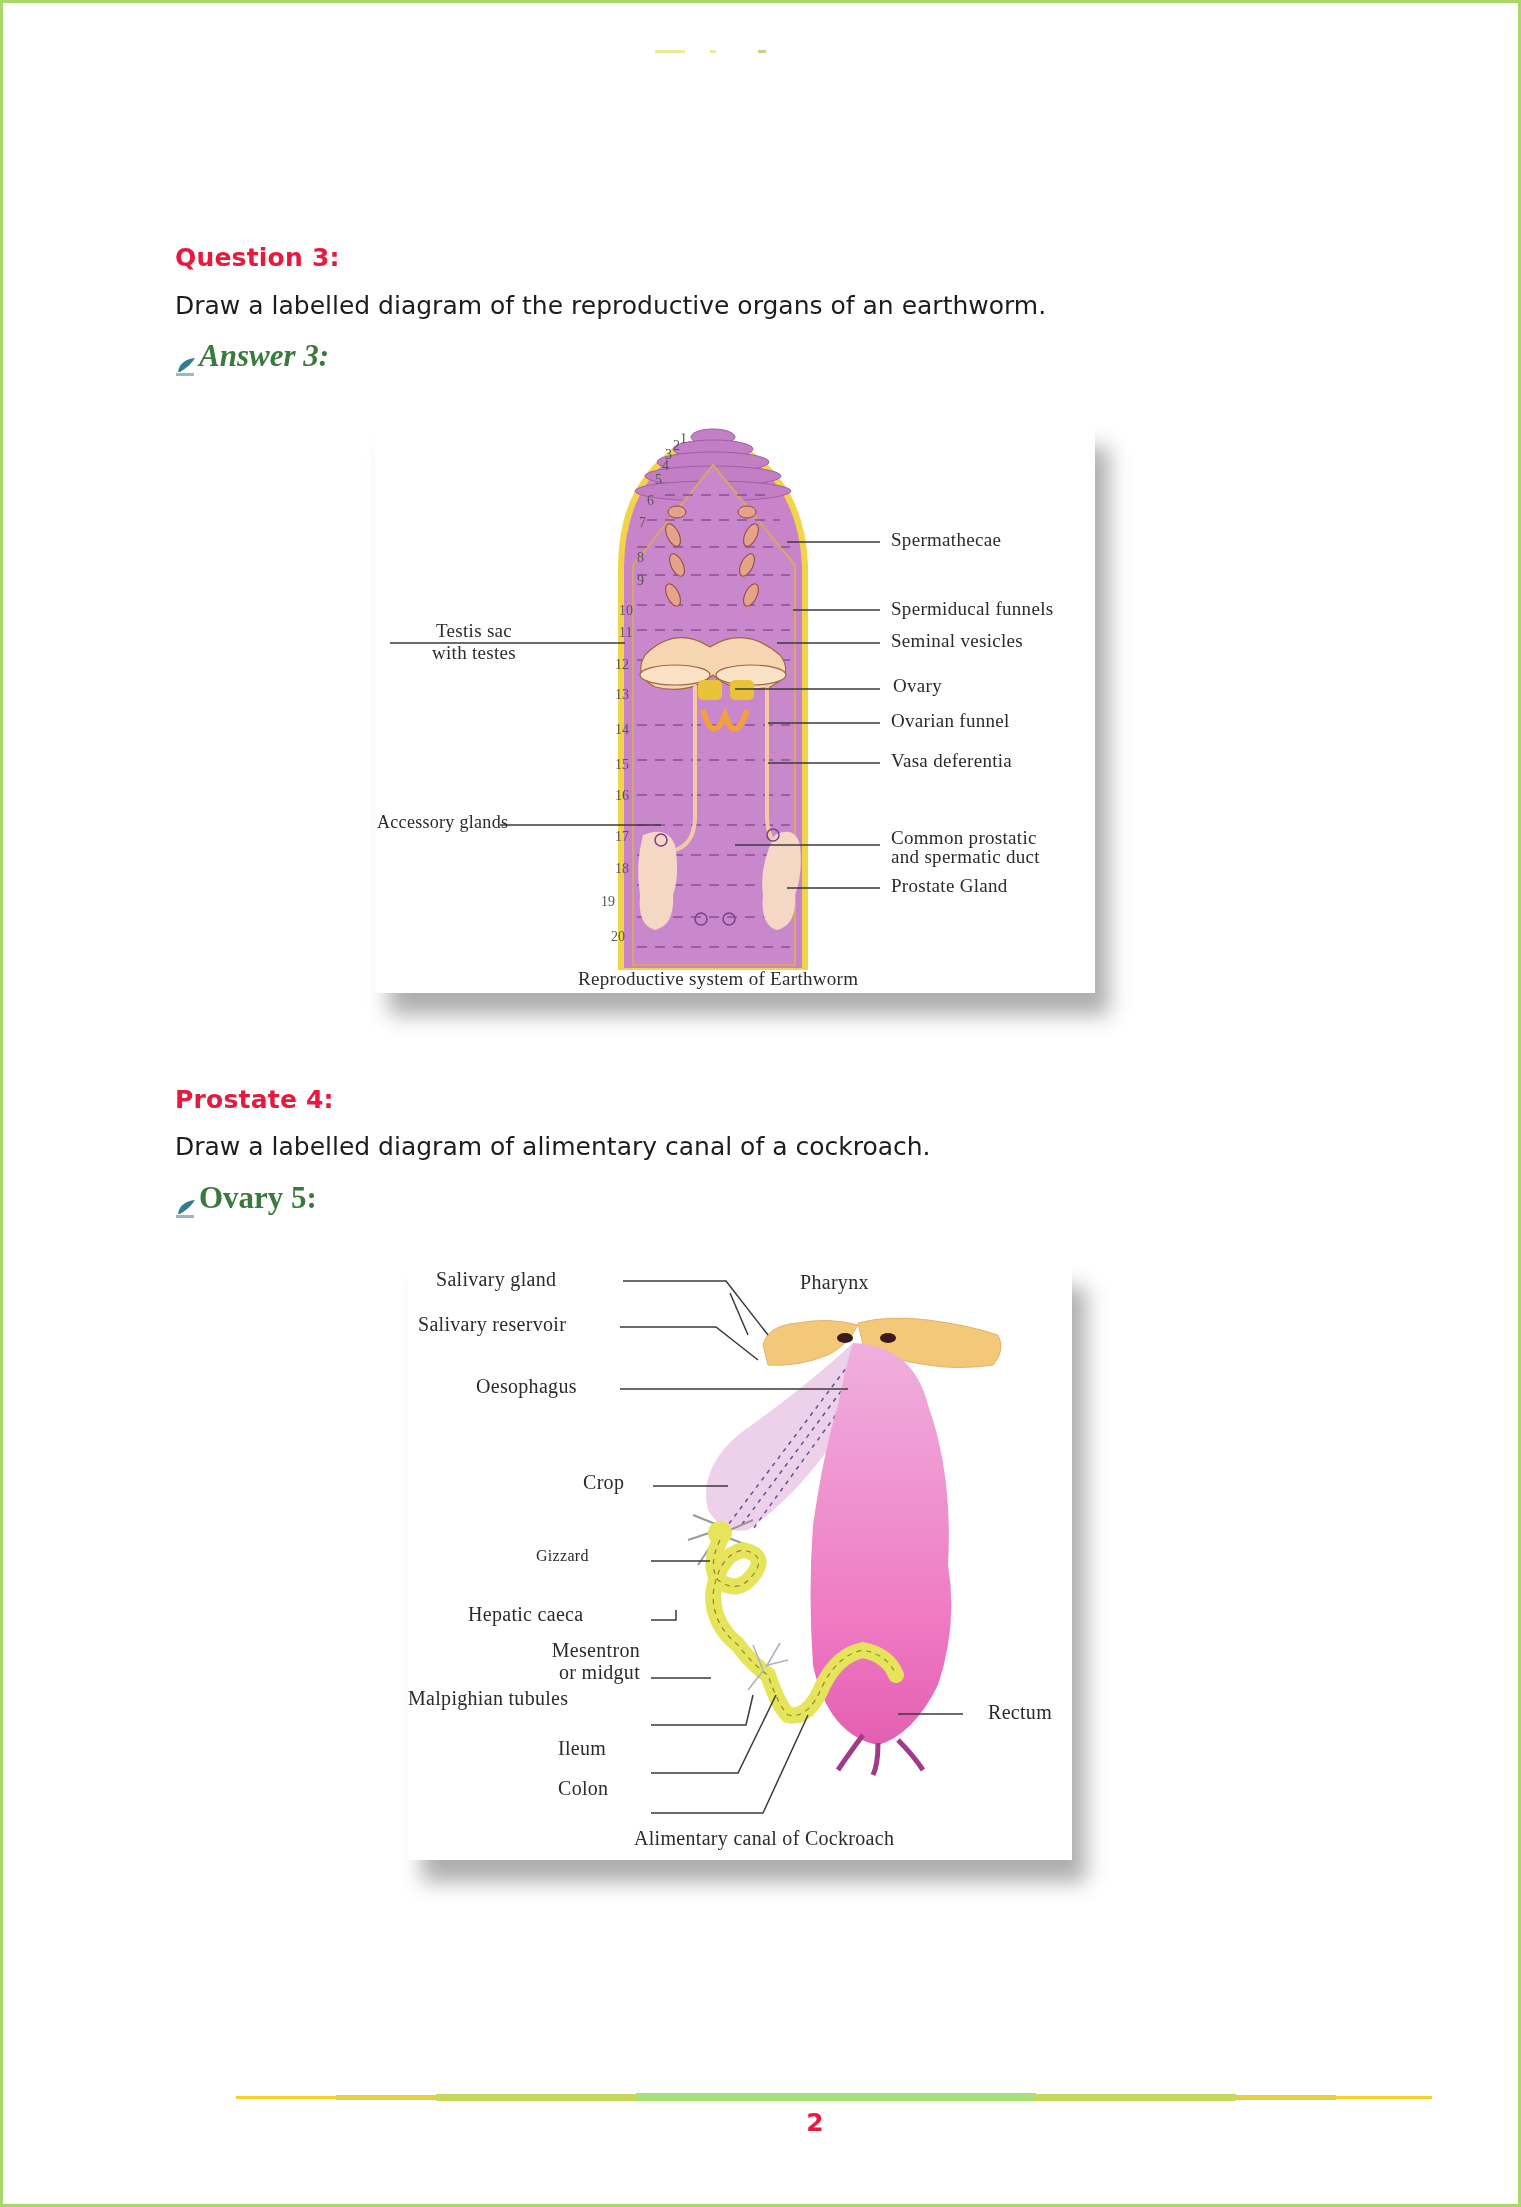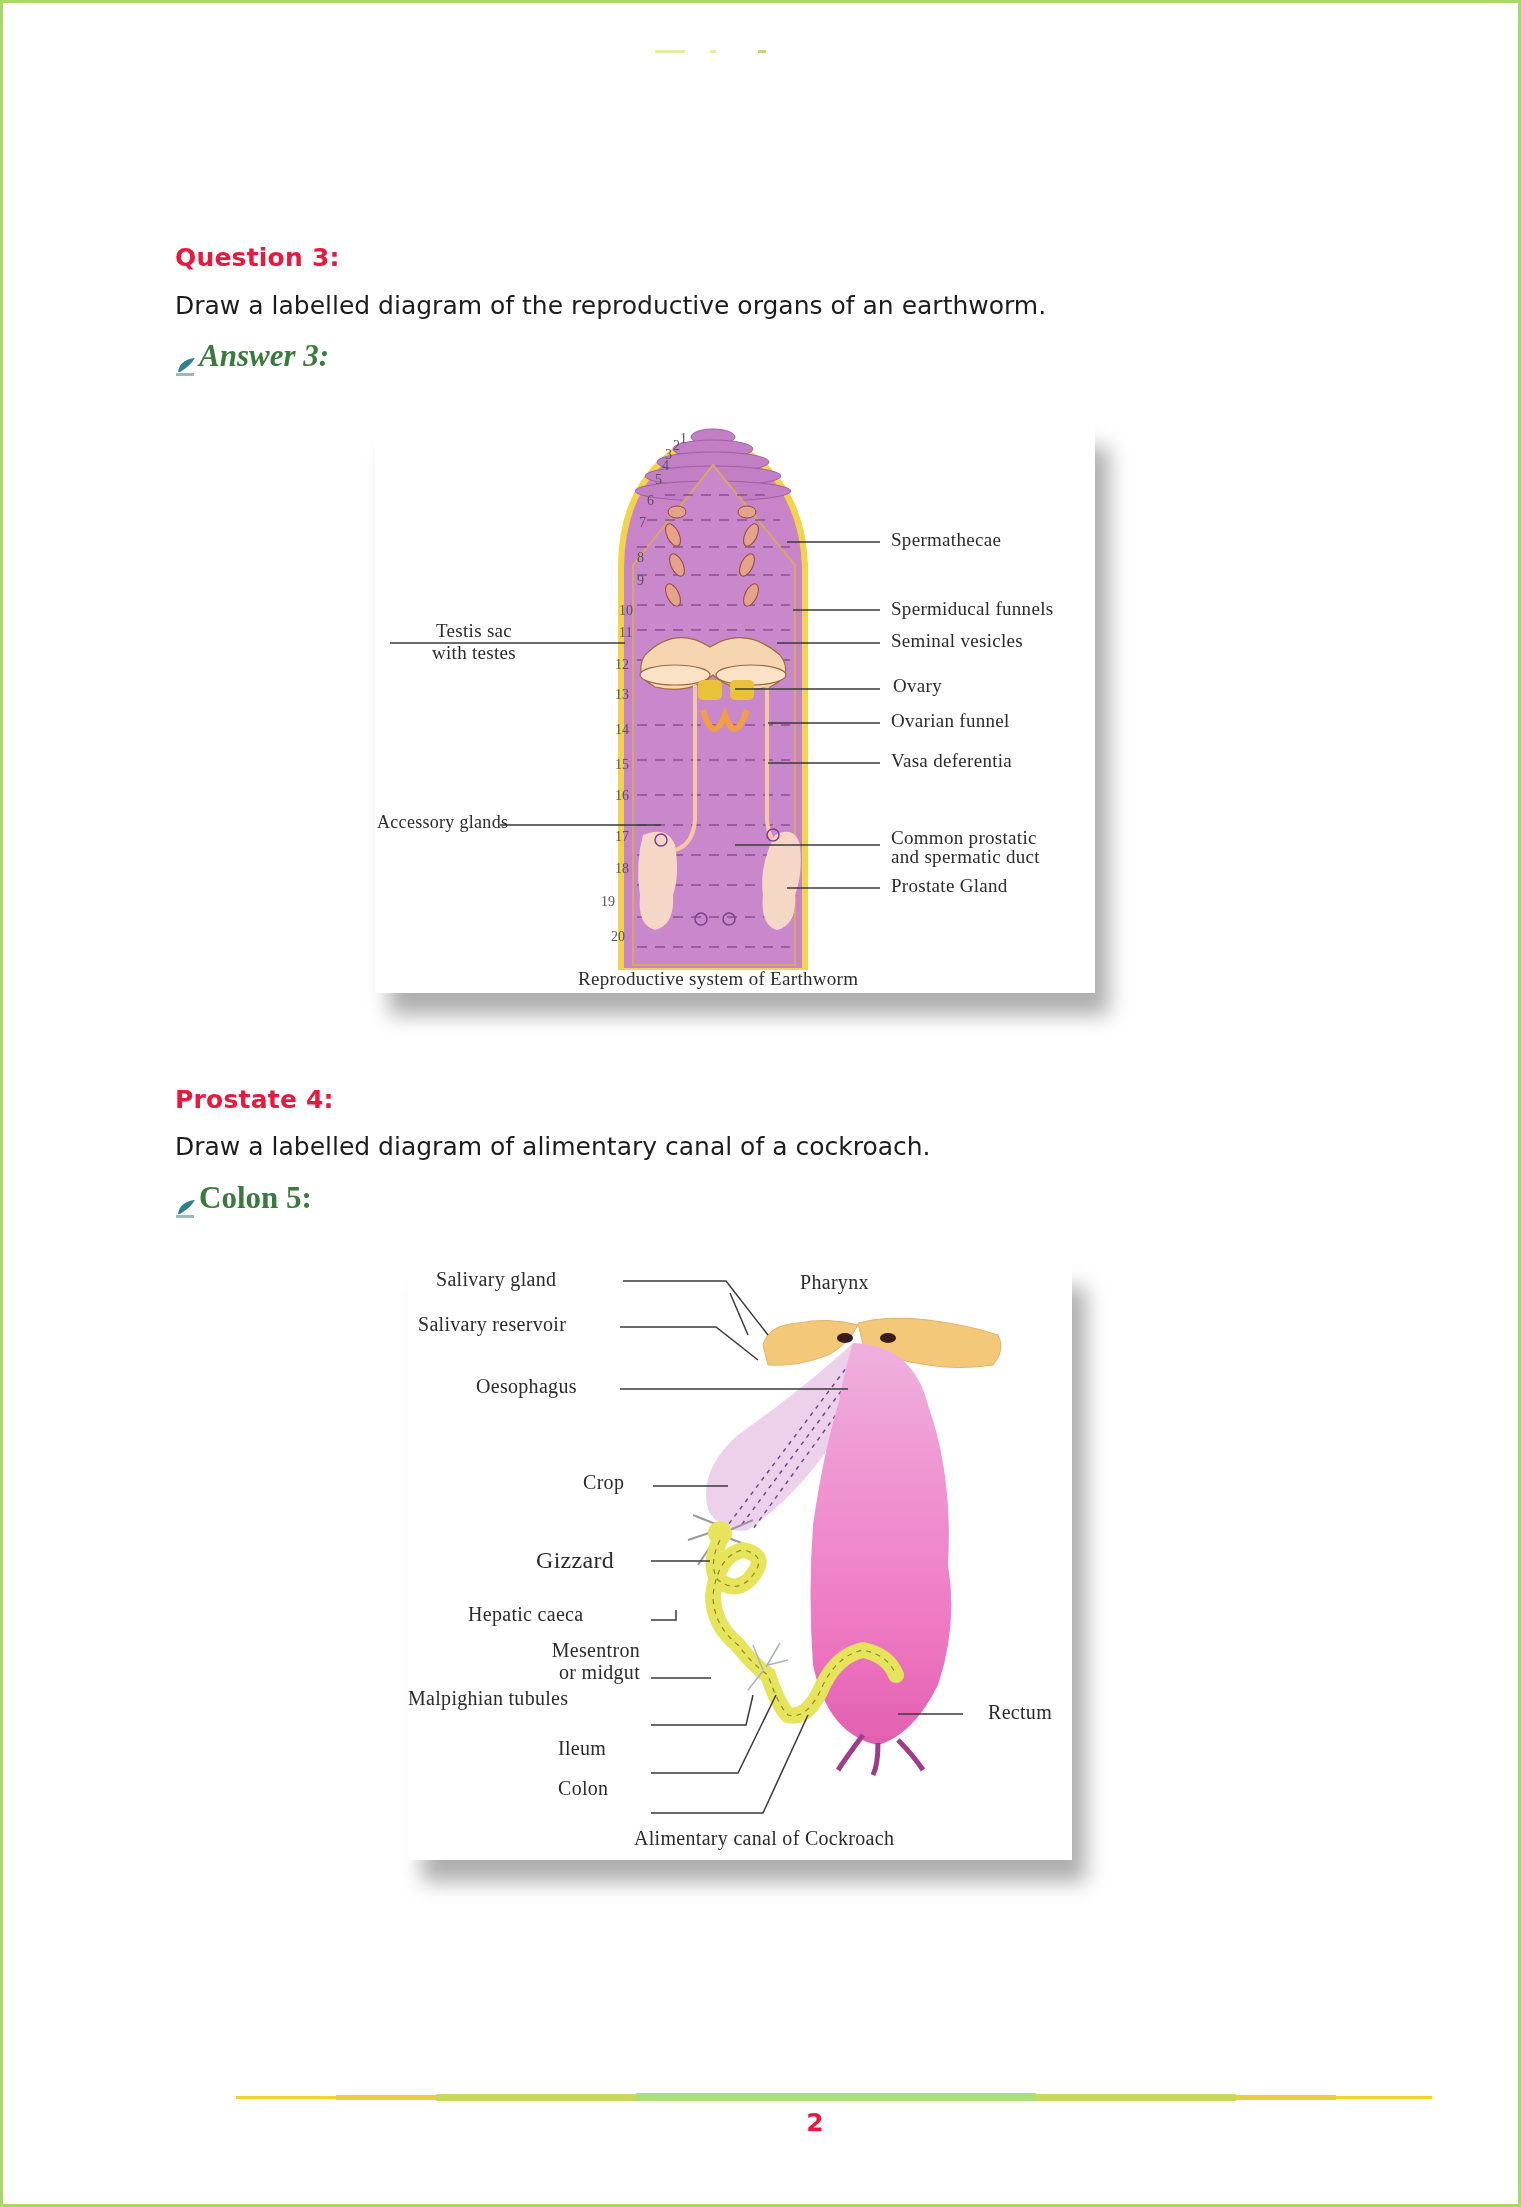--- a/index.html
+++ b/index.html
@@ -170,21 +170,21 @@
 
 <div class="q-title" style="top:1085px;">Prostate 4:</div>
 <div class="q-text" style="top:1132px;">Draw a labelled diagram of alimentary canal of a cockroach.</div>
 <div class="a-title" style="top:1180px;">
   <span class="a-icon">
     <svg width="22" height="24" viewBox="0 0 22 24">
       <path d="M3 18 C4 10, 10 5, 20 4 C17 9, 12 14, 5 18 Z" fill="#2f7f8f"></path>
       <rect x="1" y="19" width="18" height="3" fill="#9bb8bf"></rect>
     </svg>
   </span>
-  <span>Colon 5:</span>
+  <span>Ovary 5:</span>
 </div>
 
 <div class="figure" style="left:408px;top:1265px;width:664px;height:595px;">
   <svg width="664" height="595" viewBox="0 0 664 595" style="position:absolute;left:0;top:0;">
     <defs>
       <linearGradient id="recGrad" x1="0" y1="0" x2="0" y2="1">
         <stop offset="0" stop-color="#efb0de"></stop>
         <stop offset="0.7" stop-color="#ef79c3"></stop>
         <stop offset="1" stop-color="#e25fb0"></stop>
       </linearGradient>
@@ -235,21 +235,21 @@
       <path d="M243 548 L355 548 L400 450"></path>
       <path d="M322 28 L340 70"></path>
       <path d="M490 449 L555 449"></path>
     </g>
   </svg>
 
   <div class="lbl" style="left:28px;top:3px;font-size:20px;">Salivary gland</div>
   <div class="lbl" style="left:10px;top:48px;font-size:20px;">Salivary reservoir</div>
   <div class="lbl" style="left:68px;top:110px;font-size:20px;">Oesophagus</div>
   <div class="lbl" style="left:175px;top:206px;font-size:20px;">Crop</div>
-  <div class="lbl" style="left:128px;top:282px;font-size:24px;">Gizzard</div>
+  <div class="lbl" style="left:128px;top:282px;font-size:16px;">Gizzard</div>
   <div class="lbl" style="left:60px;top:338px;font-size:20px;">Hepatic caeca</div>
   <div class="lbl r" style="left:90px;top:374px;width:142px;font-size:20px;line-height:22px;white-space:pre;">Mesentron
 or midgut</div>
   <div class="lbl" style="left:0px;top:422px;font-size:20px;text-align:center;">Malpighian tubules</div>
   <div class="lbl" style="left:150px;top:472px;font-size:20px;">Ileum</div>
   <div class="lbl" style="left:150px;top:512px;font-size:20px;">Colon</div>
 
   <div class="lbl" style="left:392px;top:6px;font-size:20px;">Pharynx</div>
   <div class="lbl" style="left:580px;top:436px;font-size:20px;">Rectum</div>
 

